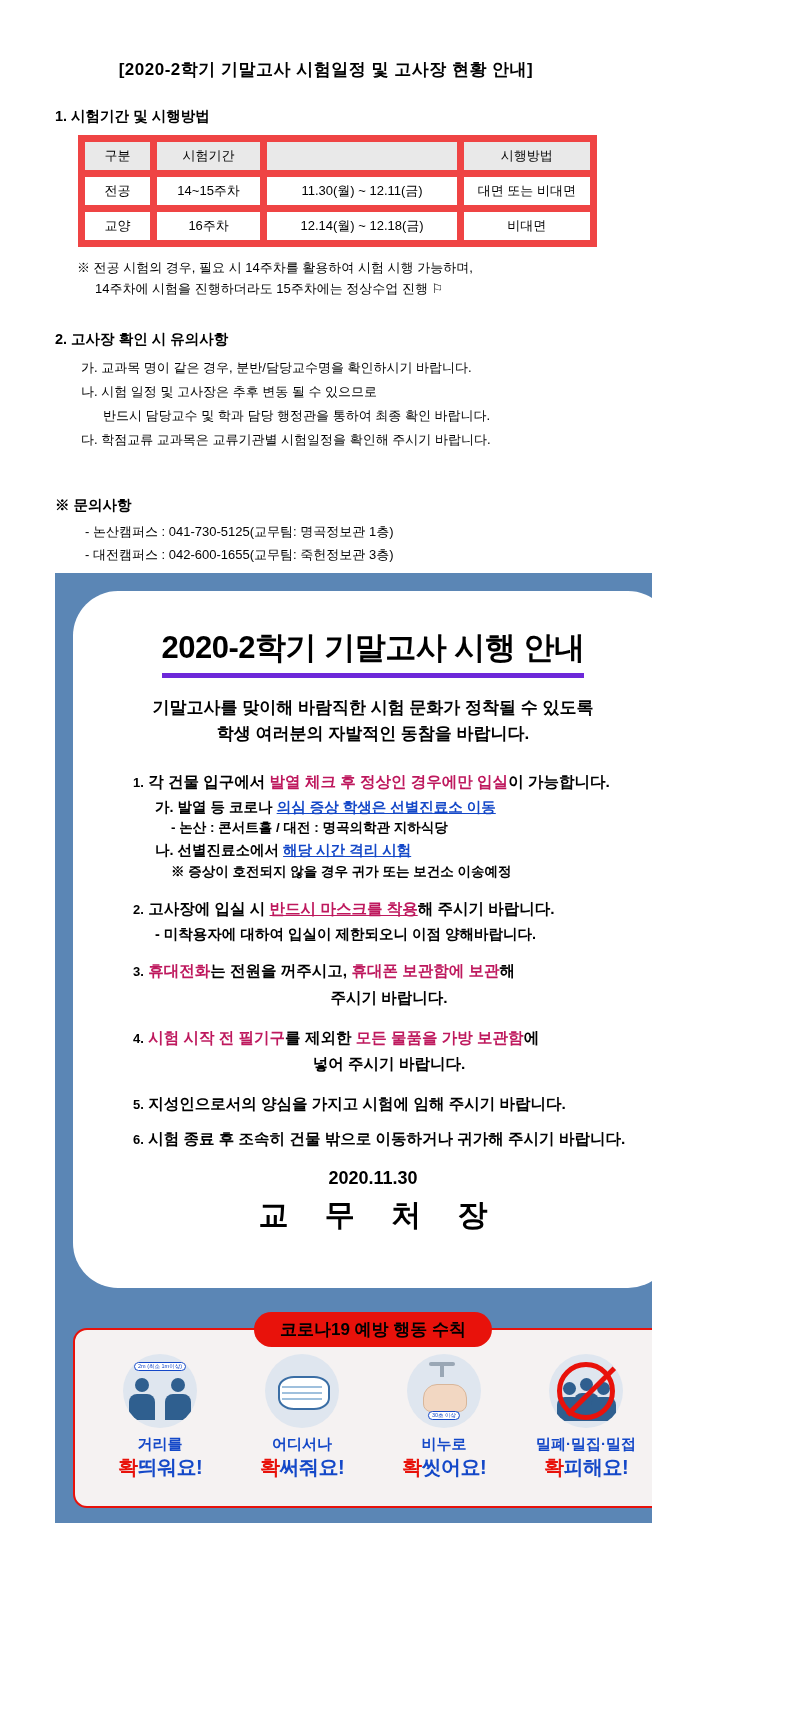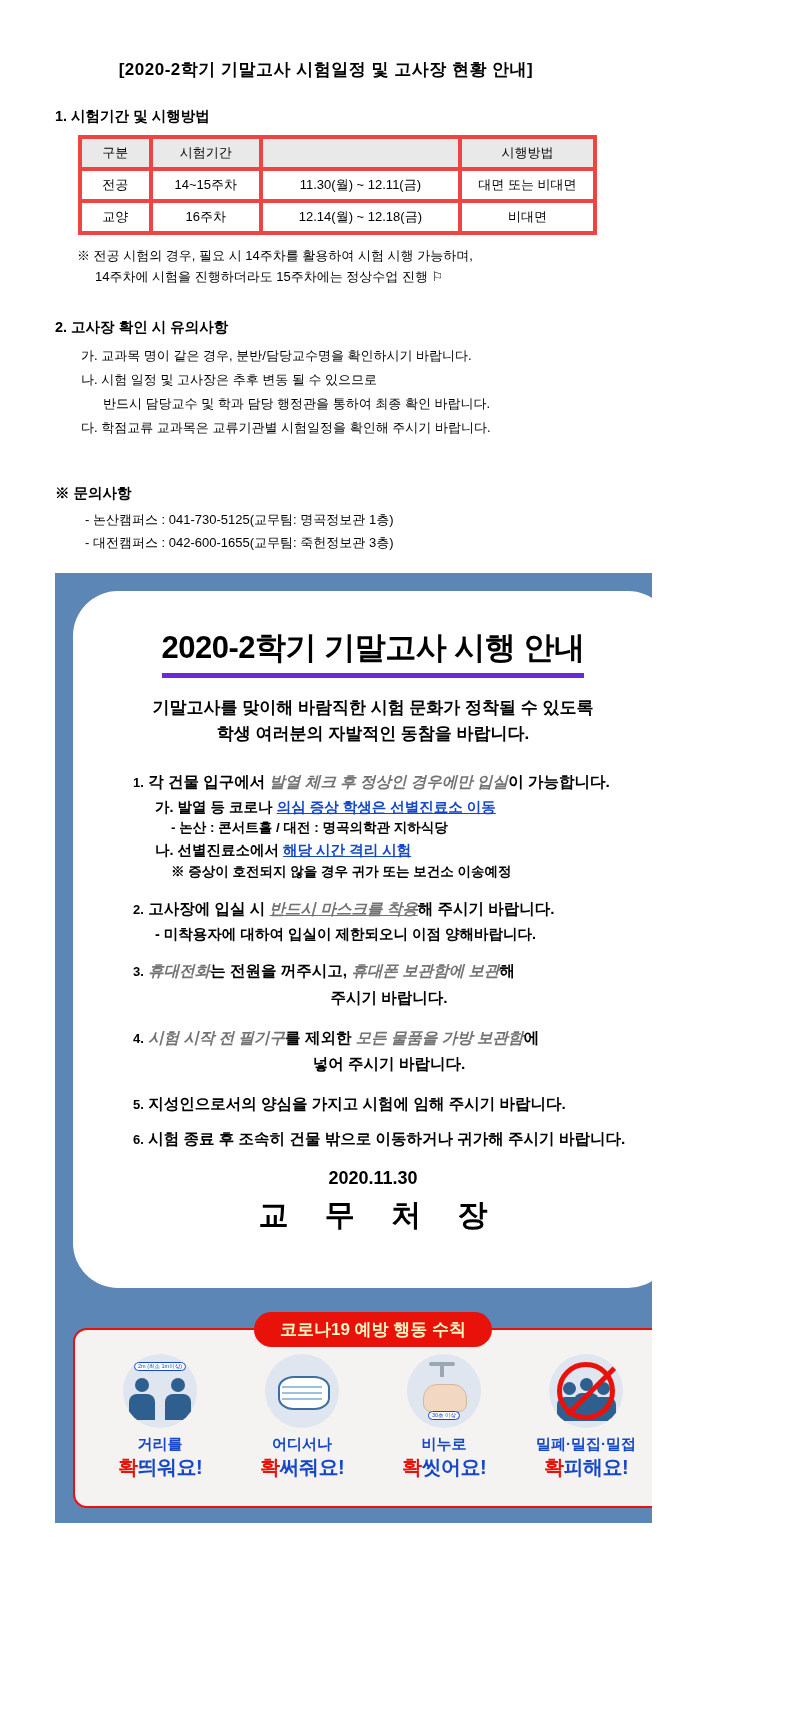--- a/index.html
+++ b/index.html
@@ -42,21 +42,21 @@
   }
   .sec-head.mt2 { margin-top: 30px; }
 
   table.sched {
     border-collapse: collapse;
     margin-top: 9px;
     margin-left: 23px;
     font-size: 13px;
   }
   table.sched th, table.sched td {
-    border: 4px solid #ef4444;
+    border: 7px solid #ef4444;
     text-align: center;
     padding: 4px 6px;
     height: 20px;
     font-weight: normal;
   }
   table.sched thead th {
     background: #e9e9e9;
   }
   .col-gubun { width: 66px; }
   .col-a { width: 110px; }
@@ -145,21 +145,21 @@
     line-height: 1.55;
   }
   .sub-b {
     font-size: 13.5px;
     font-weight: bold;
     padding-left: 38px;
     line-height: 1.55;
   }
   .gap { height: 14px; }
   .gap-sm { height: 8px; }
-  .red { color: #737373; font-style: italic; }
+  .red { color: #be185d; }
   .blue { color: #1448c8; }
   .u { text-decoration: underline; }
   .ind2 { padding-left: 16px; text-align: center; }
 
   .date-line {
     margin-top: 18px;
     text-align: center;
     font-size: 18px;
     font-weight: bold;
   }
@@ -187,21 +187,21 @@
     border: 2px solid #e8120b;
     border-radius: 14px;
     box-sizing: border-box;
   }
   .prevent-badge {
     position: absolute;
     left: 50%;
     transform: translateX(-50%);
     top: 0;
     background: #e8120b;
-    color: #fef9c3;
+    color: #000000;
     font-weight: bold;
     font-size: 17px;
     padding: 6px 26px;
     border-radius: 18px;
     white-space: nowrap;
     z-index: 2;
   }
   .icons-row {
     position: absolute;
     top: 42px;

